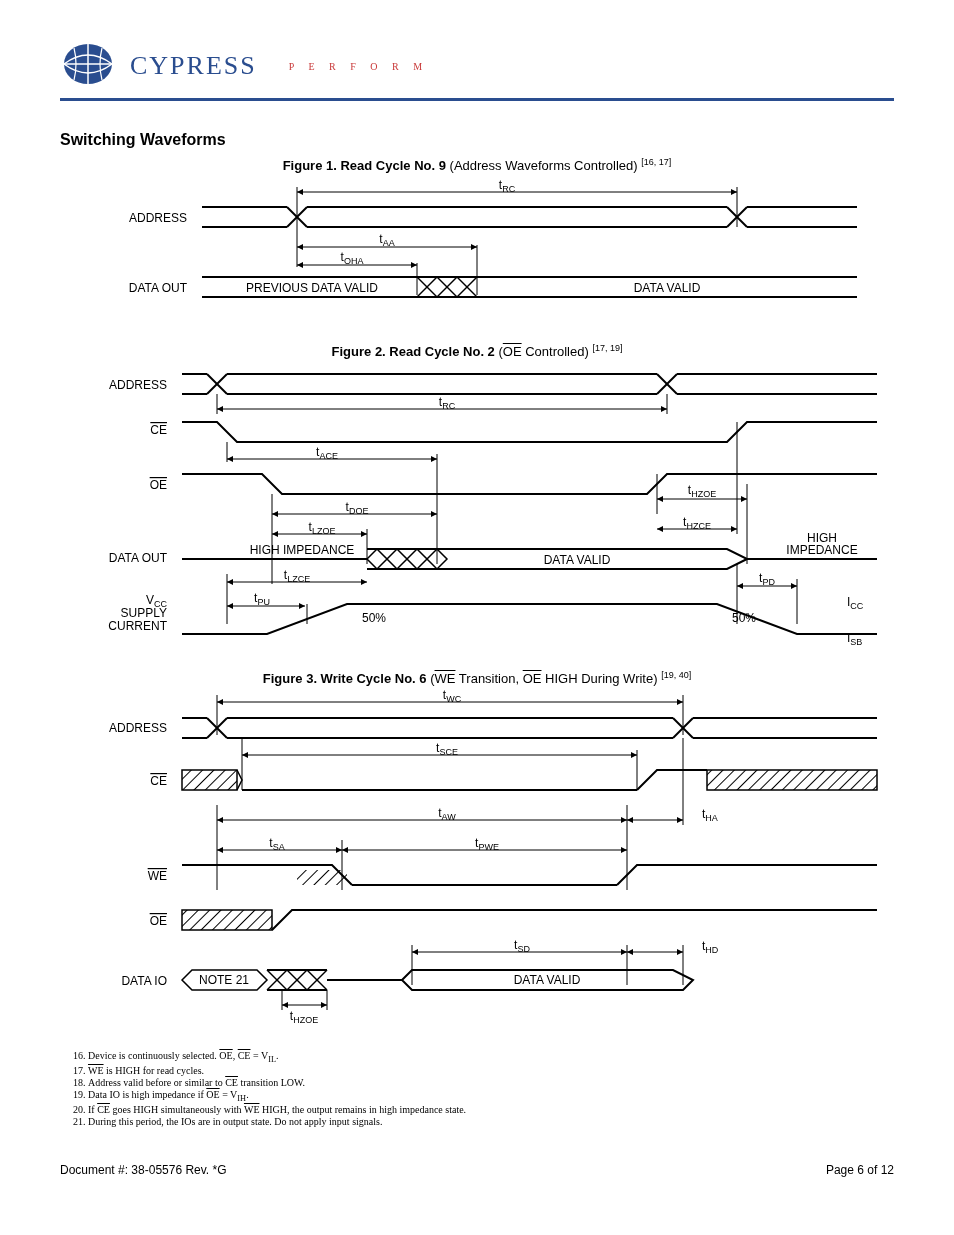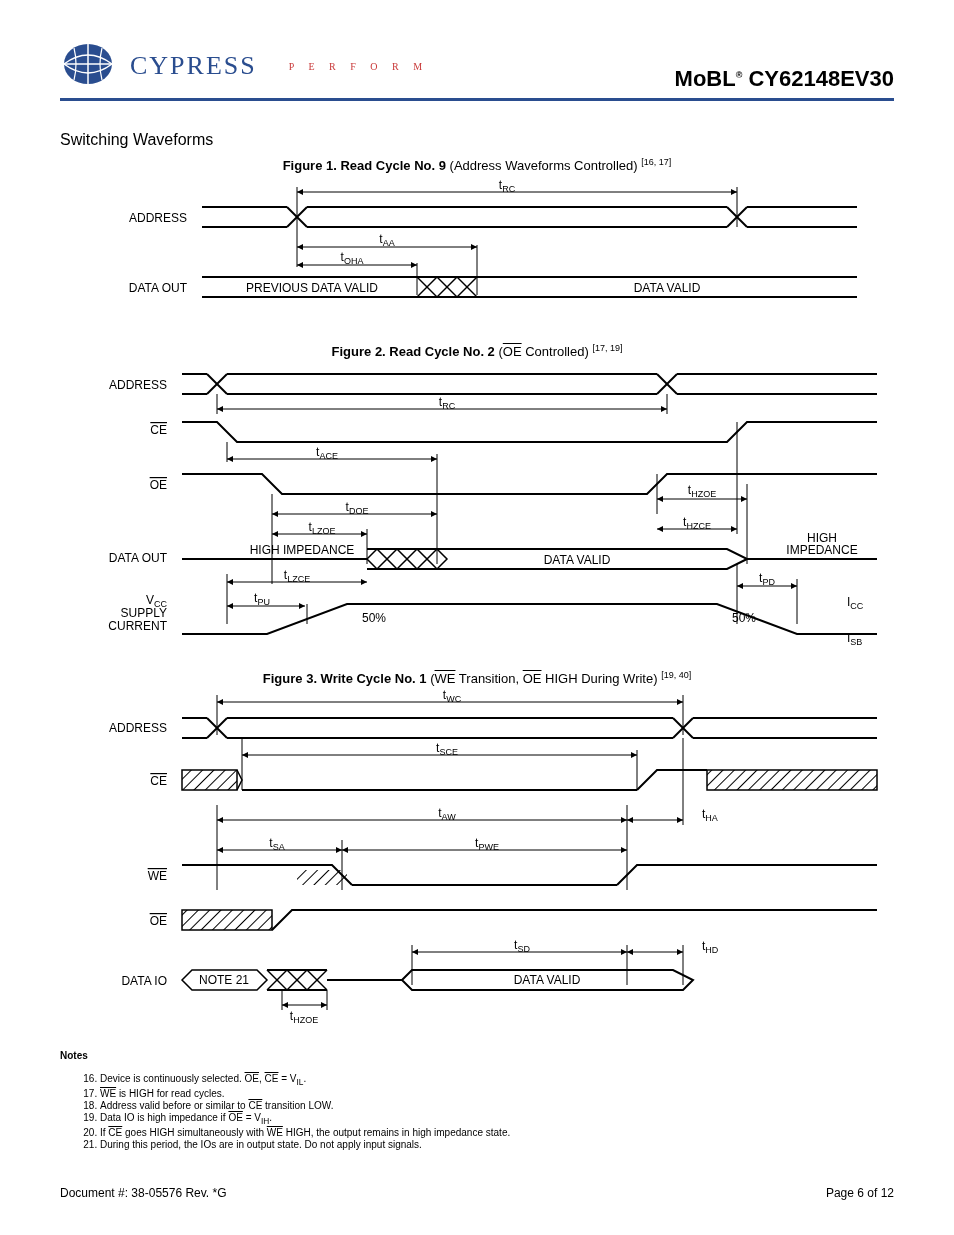--- a/index.html
+++ b/index.html
@@ -39,43 +39,44 @@
     font-size: 10px;
     letter-spacing: 6px;
     color: #c93a3a;
   }
   .part-title {
     font-size: 22px;
     font-weight: bold;
   }
   h2.section {
     font-size: 16px;
-    font-weight: normal;
+    font-weight: bold;
     margin: 10px 0 8px 0;
   }
   .fig-caption {
     text-align: center;
     font-size: 13px;
     margin: 6px 0 4px 0;
   }
   .fig-caption .b { font-weight: bold; }
   sup { font-size: 9px; }
   .ov { text-decoration: overline; }
   .diagram {
     display: block;
     margin: 0 auto 16px auto;
   }
   .notes {
     font-size: 10px;
     margin-top: 20px;
   }
   .notes .h { font-weight: bold; margin-bottom: 2px; }
   .notes ol {
-    margin: 12px;
+    margin: 0;
     padding-left: 28px;
+    font-family: Liberation Serif, serif;
   }
   .notes li { margin: 1px 0; }
   .footer {
     display: flex;
     justify-content: space-between;
     font-size: 12px;
     margin-top: 36px;
   }
   svg text {
     font-family: Arial, Helvetica, sans-serif;
@@ -95,24 +96,20 @@
       <path d="M4 24 L52 24" stroke="#fff" stroke-width="1.5"></path>
       <path d="M28 4 L28 44" stroke="#fff" stroke-width="1.5"></path>
       <path d="M14 8 Q18 24 14 40" stroke="#fff" stroke-width="1.2" fill="none"></path>
       <path d="M42 8 Q38 24 42 40" stroke="#fff" stroke-width="1.2" fill="none"></path>
     </svg>
     <div class="logo-text">
       <span class="logo-name">CYPRESS</span>
       <span class="logo-tag">P E R F O R M</span>
     </div>
   </div>
-  <div class="part-title">
-    <span>MoBL</span><sup>®</sup>
-    <span>CY62148EV30</span>
-  </div>
 </div>
 
 <h2 class="section">Switching Waveforms</h2>
 
 <div class="fig-caption">
   <span class="b">Figure 1.  </span><span class="b">Read Cycle No. 9</span><span> (Address Waveforms Controlled) </span><sup>[16, 17]</sup>
 </div>
 
 <svg class="diagram" width="780" height="150">
   <defs>
@@ -258,21 +255,21 @@
   <line x1="240" y1="240" x2="240" y2="260" stroke="#000"></line>
   <line x1="160" y1="242" x2="238" y2="242" stroke="#000" marker-start="url(#ahR)" marker-end="url(#ah)"></line>
   <text x="195" y="238" text-anchor="middle"><tspan>t</tspan><tspan class="sub" dy="3">PU</tspan></text>
   <text x="295" y="258" font-size="11">50%</text>
   <text x="665" y="258" font-size="11">50%</text>
   <text x="780" y="242"><tspan>I</tspan><tspan class="sub" dy="3">CC</tspan></text>
   <text x="780" y="278"><tspan>I</tspan><tspan class="sub" dy="3">SB</tspan></text>
 </svg>
 
 <div class="fig-caption">
-  <span class="b">Figure 3.  </span><span class="b">Write Cycle No. 1</span><span> (</span><span class="ov">WE</span><span> Transition, </span><span class="ov">OE</span><span> HIGH During Write) </span><sup>[19, 40]</sup>
+  <span class="b">Figure 3.  </span><span class="b">Write Cycle No. 6</span><span> (</span><span class="ov">WE</span><span> Transition, </span><span class="ov">OE</span><span> HIGH During Write) </span><sup>[19, 40]</sup>
 </div>
 
 <svg class="diagram" width="820" height="340">
   <defs>
     <pattern id="hatch" width="8" height="8" patternUnits="userSpaceOnUse" patternTransform="rotate(45)">
       <line x1="0" y1="0" x2="0" y2="8" stroke="#000" stroke-width="2"></line>
     </pattern>
   </defs>
 
   <line x1="150" y1="5" x2="150" y2="45" stroke="#000"></line>
@@ -355,21 +352,20 @@
   <path d="M335 290 L345 280 L606 280 L626 290 L616 300 L345 300 Z" stroke="#000" stroke-width="2" fill="none"></path>
   <text x="480" y="294" text-anchor="middle">DATA VALID</text>
 
   <line x1="215" y1="300" x2="215" y2="320" stroke="#000"></line>
   <line x1="260" y1="300" x2="260" y2="320" stroke="#000"></line>
   <line x1="215" y1="315" x2="260" y2="315" stroke="#000" marker-start="url(#ahR)" marker-end="url(#ah)"></line>
   <text x="237" y="330" text-anchor="middle"><tspan>t</tspan><tspan class="sub" dy="3">HZOE</tspan></text>
 </svg>
 
 <div class="notes">
-  <div class="h">Notes</div>
   <ol start="16" id="notes-list">
       <li>Device is continuously selected. <span class="ov">OE</span>, <span class="ov">CE</span> = V<sub>IL</sub>.</li>
       <li><span class="ov">WE</span> is HIGH for read cycles.</li>
       <li>Address valid before or similar to <span class="ov">CE</span> transition LOW.</li>
       <li>Data IO is high impedance if <span class="ov">OE</span> = V<sub>IH</sub>.</li>
       <li>If <span class="ov">CE</span> goes HIGH simultaneously with <span class="ov">WE</span> HIGH, the output remains in high impedance state.</li>
       <li>During this period, the IOs are in output state. Do not apply input signals.</li>
     </ol>
 </div>
 

